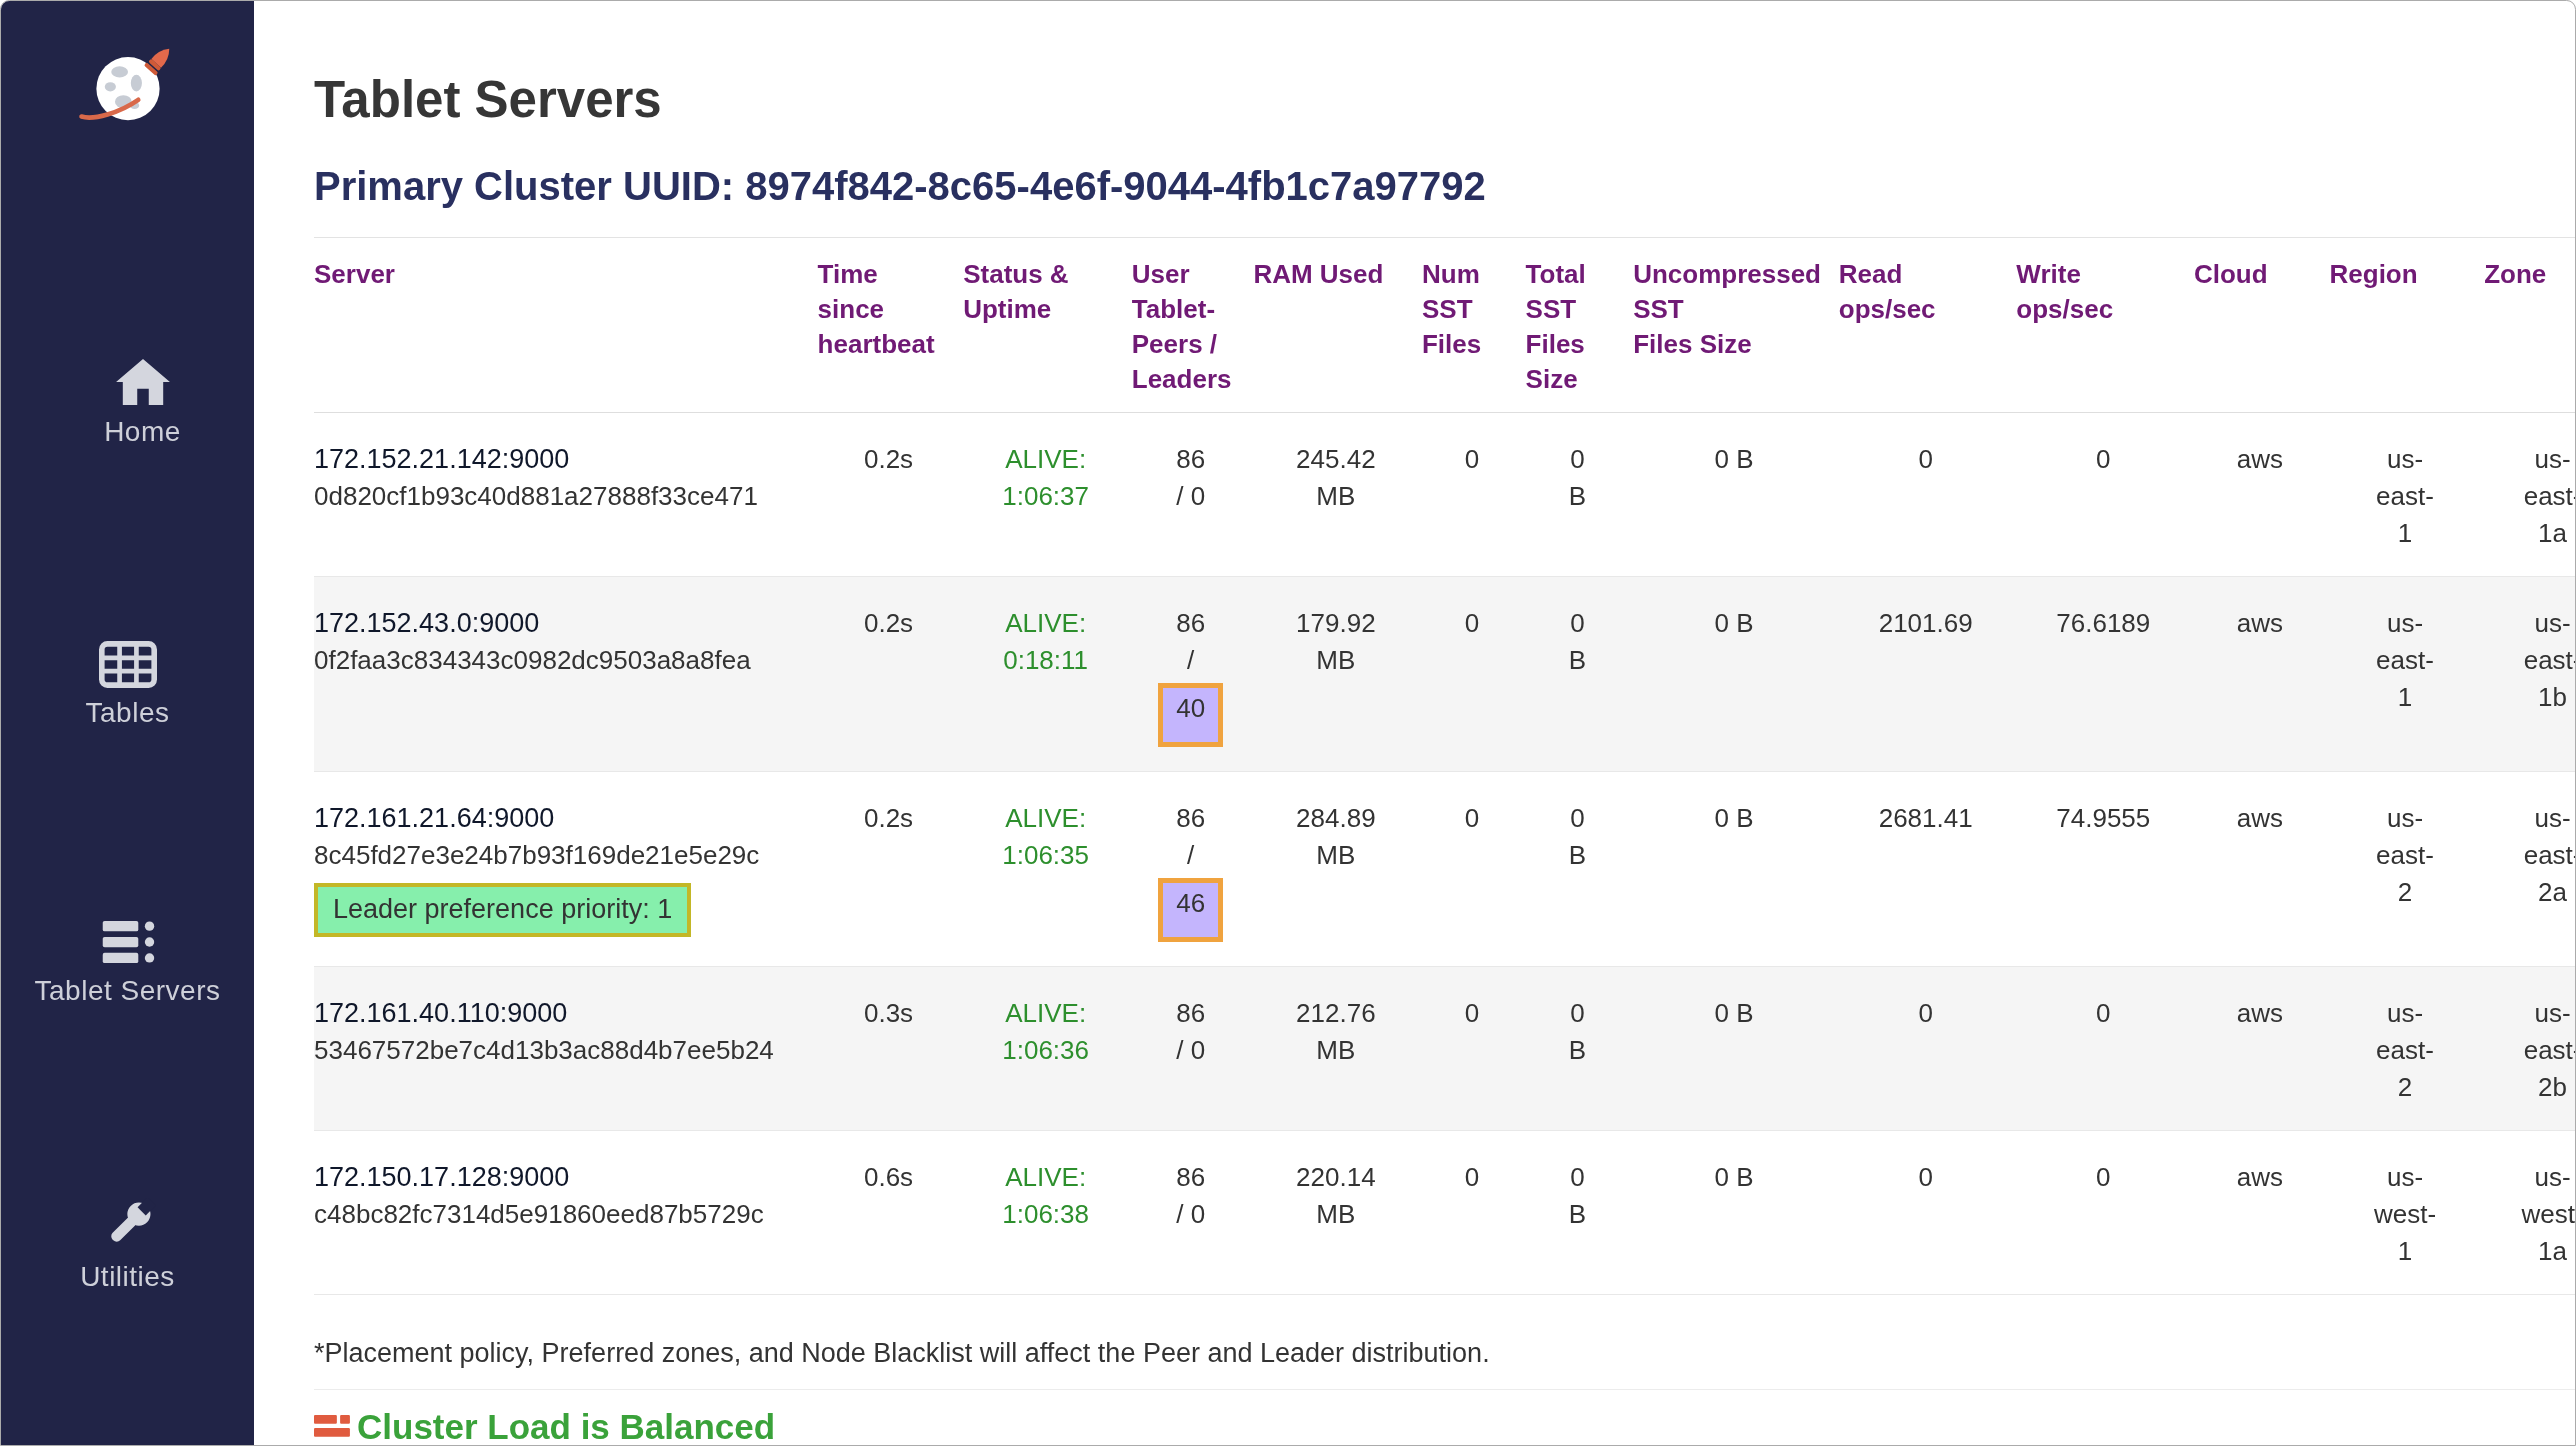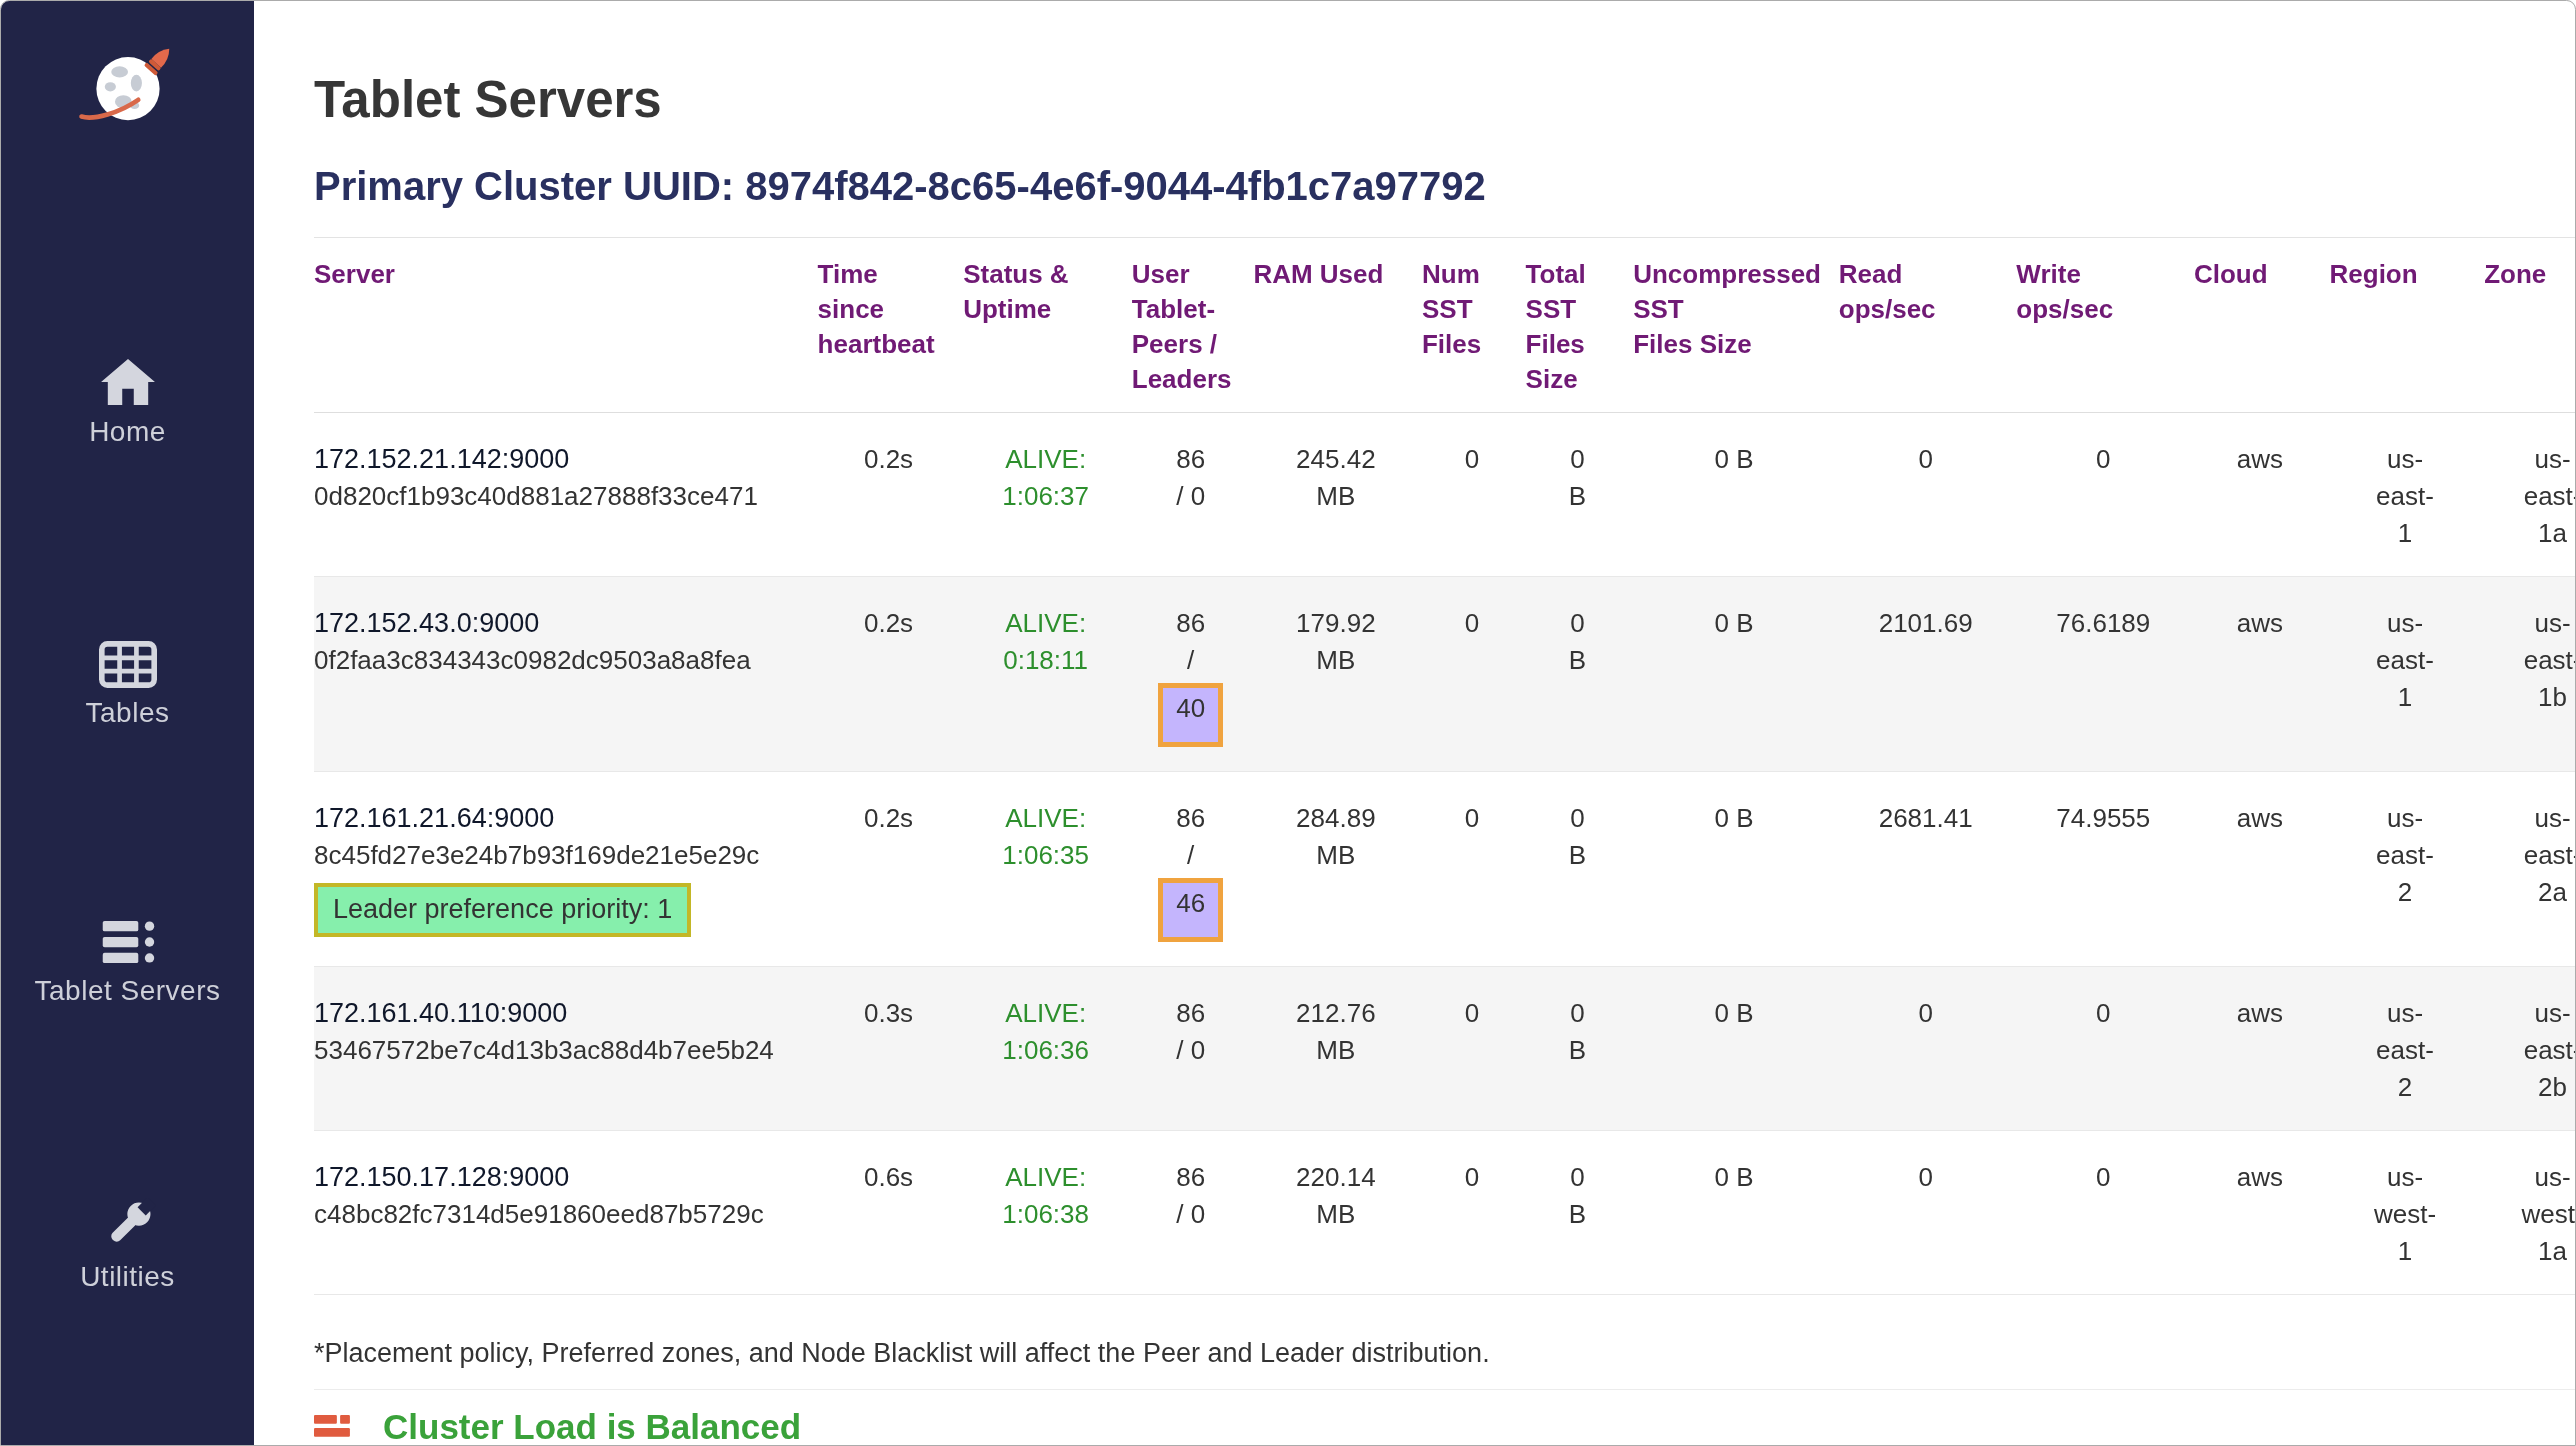--- a/index.html
+++ b/index.html
@@ -7,21 +7,21 @@
     position:relative;width:2576px;height:1446px;box-sizing:border-box;
     border:0.9px solid #ababab;border-radius:9.3px 9.3px 0 0;overflow:hidden;
     font-family:"Liberation Sans",sans-serif;color:#333;background:#fff;
   }
   
   .sidebar{position:absolute;left:0;top:0;width:253px;height:100%;background:#212447;}
   .logo{display:block;margin:43px auto 0;}
   .nav-item{position:absolute;left:0;width:253px;text-align:center;cursor:pointer;}
   .nav-item svg{display:block;margin:0 auto 9.3px;}
   .nav-label{font-size:28px;color:#ced0d9;letter-spacing:0.5px;}
-  .nav-home{top:356px;} .nav-tables{top:640px;} .nav-tservers{top:918px;} .nav-utils{top:1197px;}
+  .nav-home{top:356px;padding-left:15px;} .nav-tables{top:640px;} .nav-tservers{top:918px;} .nav-utils{top:1197px;}
   
   .main{margin-left:253px;padding:0 0 0 60px;}
   .page-title{font-size:51px;font-weight:bold;color:#363636;margin:69px 0 0;}
   .cluster-uuid{font-size:40px;font-weight:bold;color:#293060;margin:35px 0 0;}
   
   table.tservers{border-collapse:collapse;table-layout:fixed;width:2261px;margin-top:28px;
     border-top:0.9px solid #e3e3e3;border-bottom:0.9px solid #e8e8e8;font-size:26px;}
   th{font-weight:bold;text-align:left;vertical-align:top;padding:18.6px 5.6px 15px 0;
      line-height:35px;white-space:pre-line;color:#701a75;border-bottom:0.9px solid #dedede;}
   th:nth-child(1){width:498px} th:nth-child(2){width:140px} th:nth-child(3){width:163px}
@@ -37,21 +37,21 @@
   .pre{white-space:pre-line;}
   a.server-link{color:#0f172a;text-decoration:none;font-size:27px;}
   .server-uuid{color:#333;}
   .leader-note{display:inline-block;border:4.7px solid #c3b727;background:#86efac;
      padding:3.7px 15px 5.6px;margin-top:9.3px;font-size:27px;line-height:37px;}
   .td-status{color:#2d8f2d;}
   .num-box{display:inline-block;border:5.6px solid #f0a33f;background:#c4b5fd;
      padding:0 13px 13px;margin-top:4px;line-height:41px;}
   
   .placement-note{font-size:27px;color:#333;margin-top:43px;}
-  .cluster-load{display:flex;align-items:center;gap:32px;margin-top:20.5px;
+  .cluster-load{display:flex;align-items:center;gap:6px;margin-top:20.5px;
      border-top:0.9px solid #ececec;padding-top:17px;width:2261px;}
   .cluster-load-label{font-size:35px;font-weight:bold;color:#3aa23a;}
 </style>
 </head>
 <body>
 
 <div class="window">
 
   <div class="sidebar">
     <svg class="logo" width="112" height="93" viewBox="0 0 110 100">

